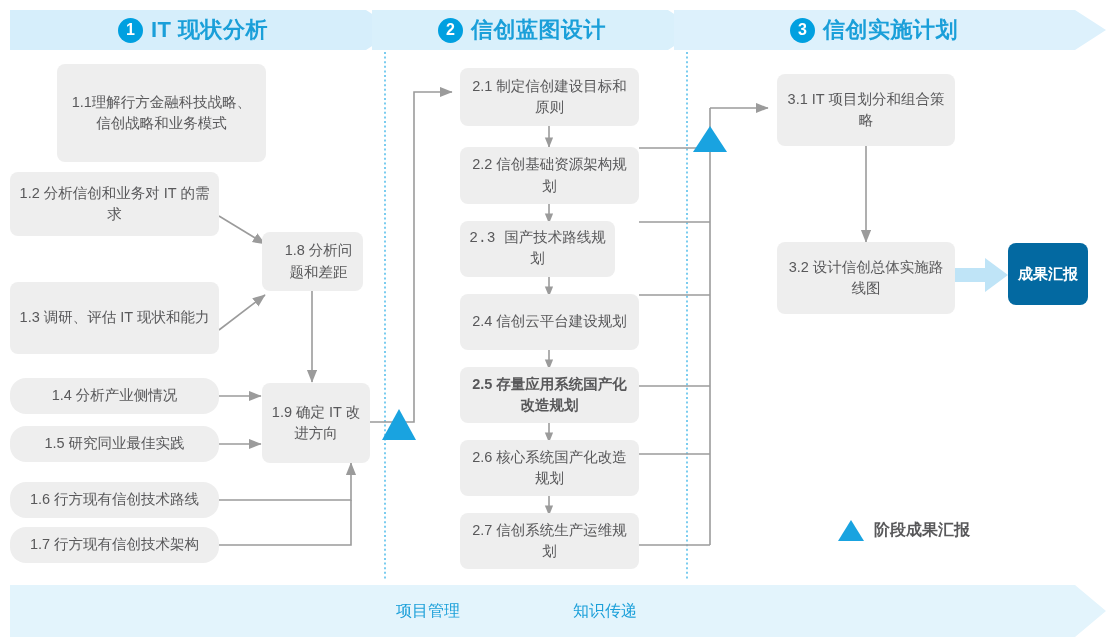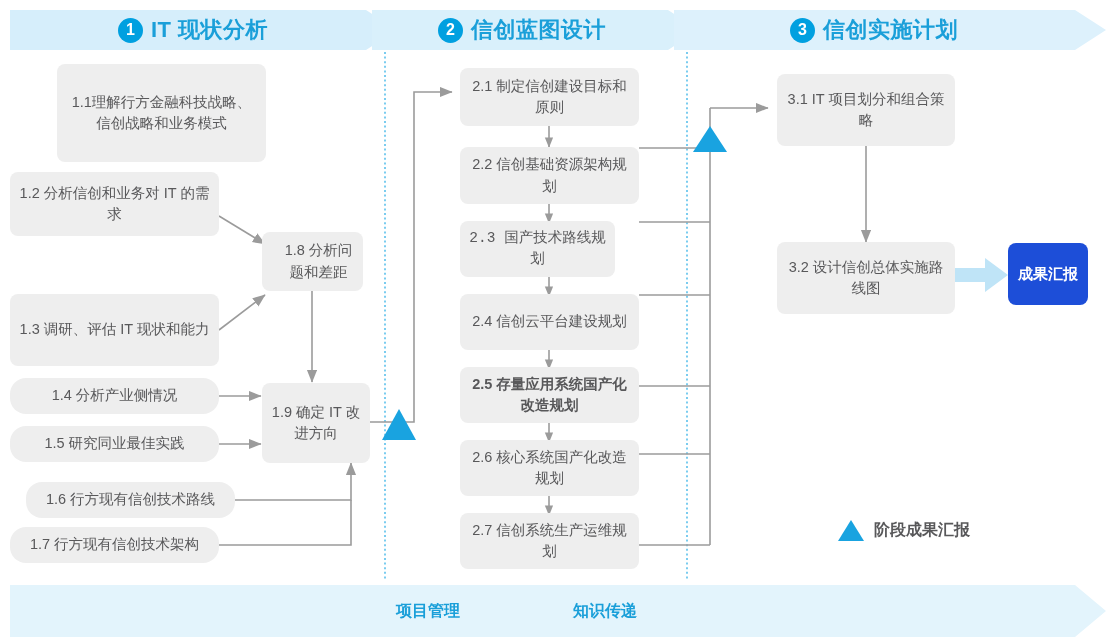--- a/index.html
+++ b/index.html
@@ -32,39 +32,39 @@
   .box{
     position:absolute;background:#eeeeee;border-radius:8px;
     display:flex;align-items:center;justify-content:center;
     text-align:center;font-size:14.5px;line-height:1.45;
     color:#58585a;padding:2px 8px;box-sizing:border-box;
   }
   .box.pill{border-radius:16px;}
 
   
   .badge{
-    position:absolute;background:#1d4ed8;border-radius:8px;
+    position:absolute;background:#0369a1;border-radius:8px;
     display:flex;align-items:center;justify-content:center;
     text-align:center;color:#ffffff;font-weight:bold;font-size:15px;
     line-height:1.35;box-sizing:border-box;
   }
 
   
   .legend{
     position:absolute;display:flex;align-items:center;gap:10px;
   }
   .legend .tri{
     width:0;height:0;border-left:13px solid transparent;
     border-right:13px solid transparent;border-bottom:21px solid #19a3e0;
   }
   .legend .lbl{font-size:16px;font-weight:bold;color:#58585a;white-space:nowrap;}
 
   
   .footlbl{
-    position:absolute;font-size:16px;font-weight:bold;color:#1a9fd9;
+    position:absolute;font-size:16px;font-weight:normal;color:#1a9fd9;
     white-space:nowrap;
   }
 </style>
 </head>
 <body>
 
 <div id="canvas">
 
   <svg class="layer">
 
@@ -147,30 +147,30 @@
     <polygon points="399,409 416,440 382,440" fill="#19a3e0"></polygon>
     <polygon points="710,126 727,152 693,152" fill="#19a3e0"></polygon>
   </svg>
 
   <div class="box" style="left:10px;top:64px;width:209px;height:98px;margin-left:47px;">
     <span>1.1理解行方金融科技战略、信创战略和业务模式</span>
   </div>
   <div class="box" style="left:10px;top:172px;width:209px;height:64px;">
     <span>1.2 分析信创和业务对 IT 的需求</span>
   </div>
-  <div class="box" style="left:10px;top:282px;width:209px;height:72px;margin-top:12px;">
+  <div class="box" style="left:10px;top:282px;width:209px;height:72px;">
     <span>1.3 调研、评估 IT 现状和能力</span>
   </div>
   <div class="box pill" style="left:10px;top:378px;width:209px;height:36px;">
     <span>1.4 分析产业侧情况</span>
   </div>
   <div class="box pill" style="left:10px;top:426px;width:209px;height:36px;">
     <span>1.5 研究同业最佳实践</span>
   </div>
-  <div class="box pill" style="left:26px;top:482px;width:209px;height:36px;">
+  <div class="box pill" style="left:10px;top:482px;width:209px;height:36px;">
     <span>1.6 行方现有信创技术路线</span>
   </div>
   <div class="box pill" style="left:10px;top:527px;width:209px;height:36px;">
     <span>1.7 行方现有信创技术架构</span>
   </div>
   <div class="box" style="left:262px;top:232px;width:101px;height:59px;padding-left:20px;">
     <span>1.8 分析问题和差距</span>
   </div>
   <div class="box" style="left:262px;top:383px;width:108px;height:80px;">
     <span>1.9 确定 IT 改进方向</span>

